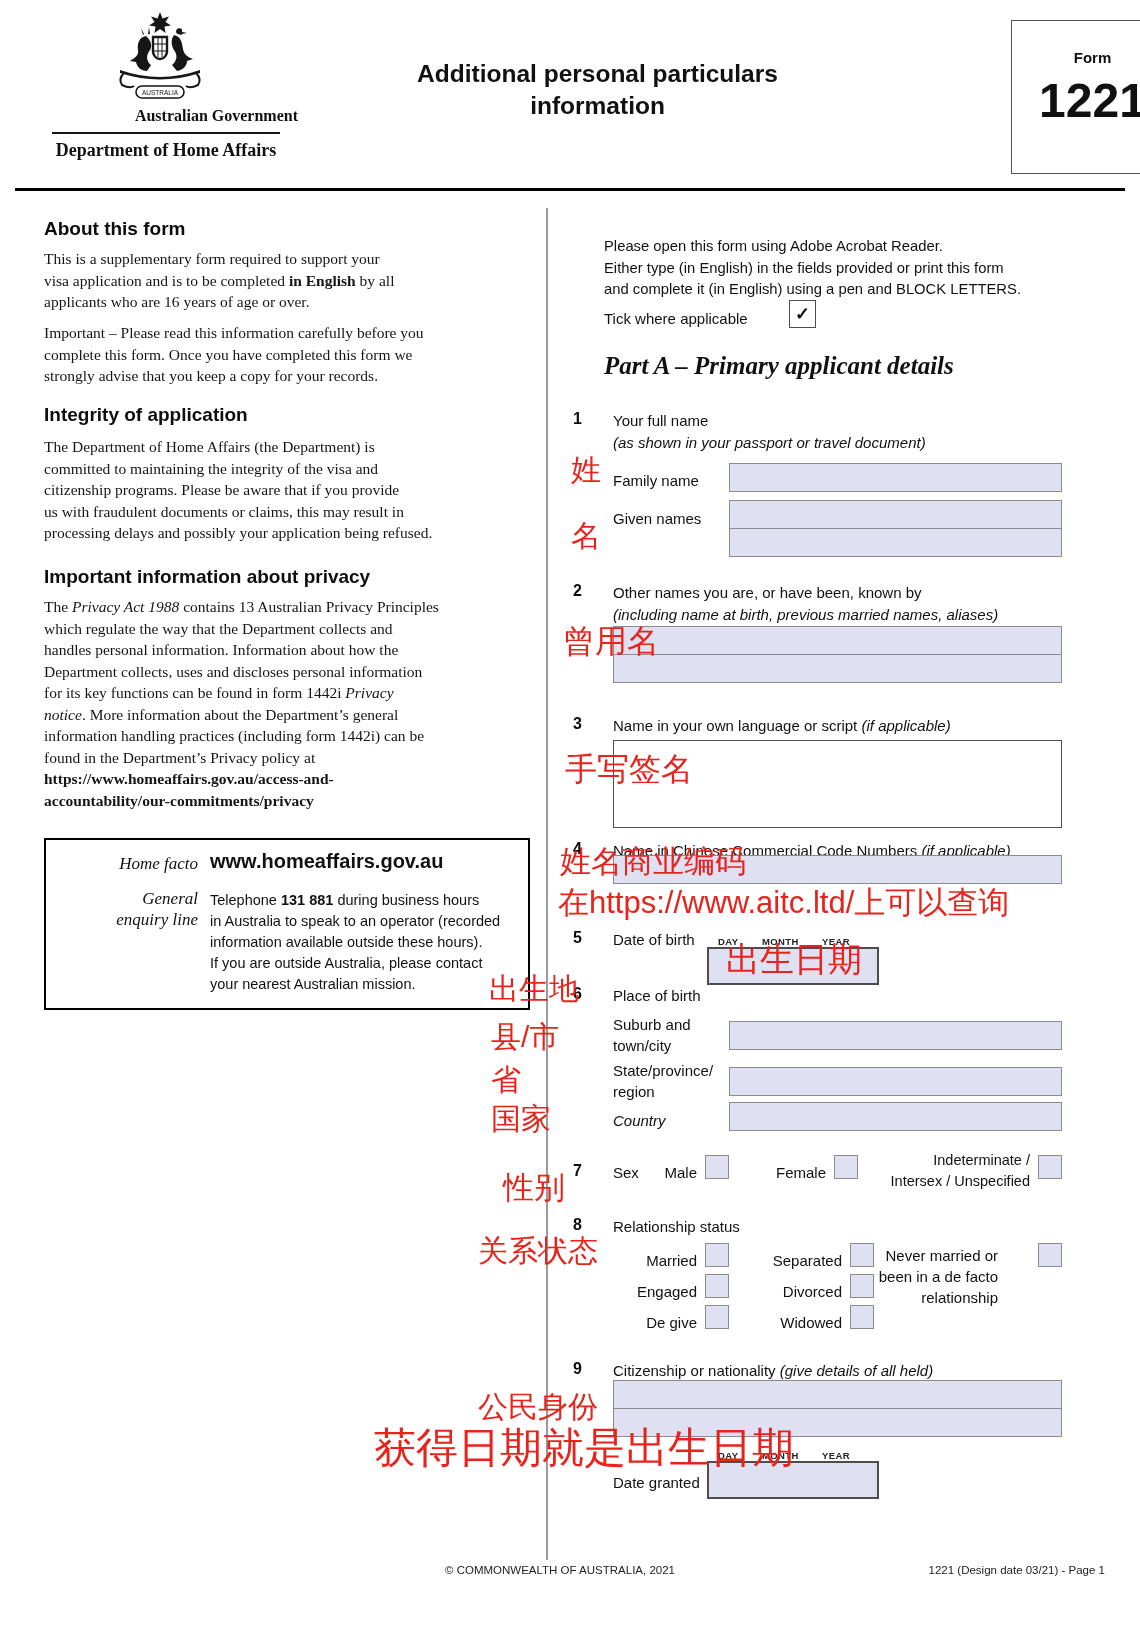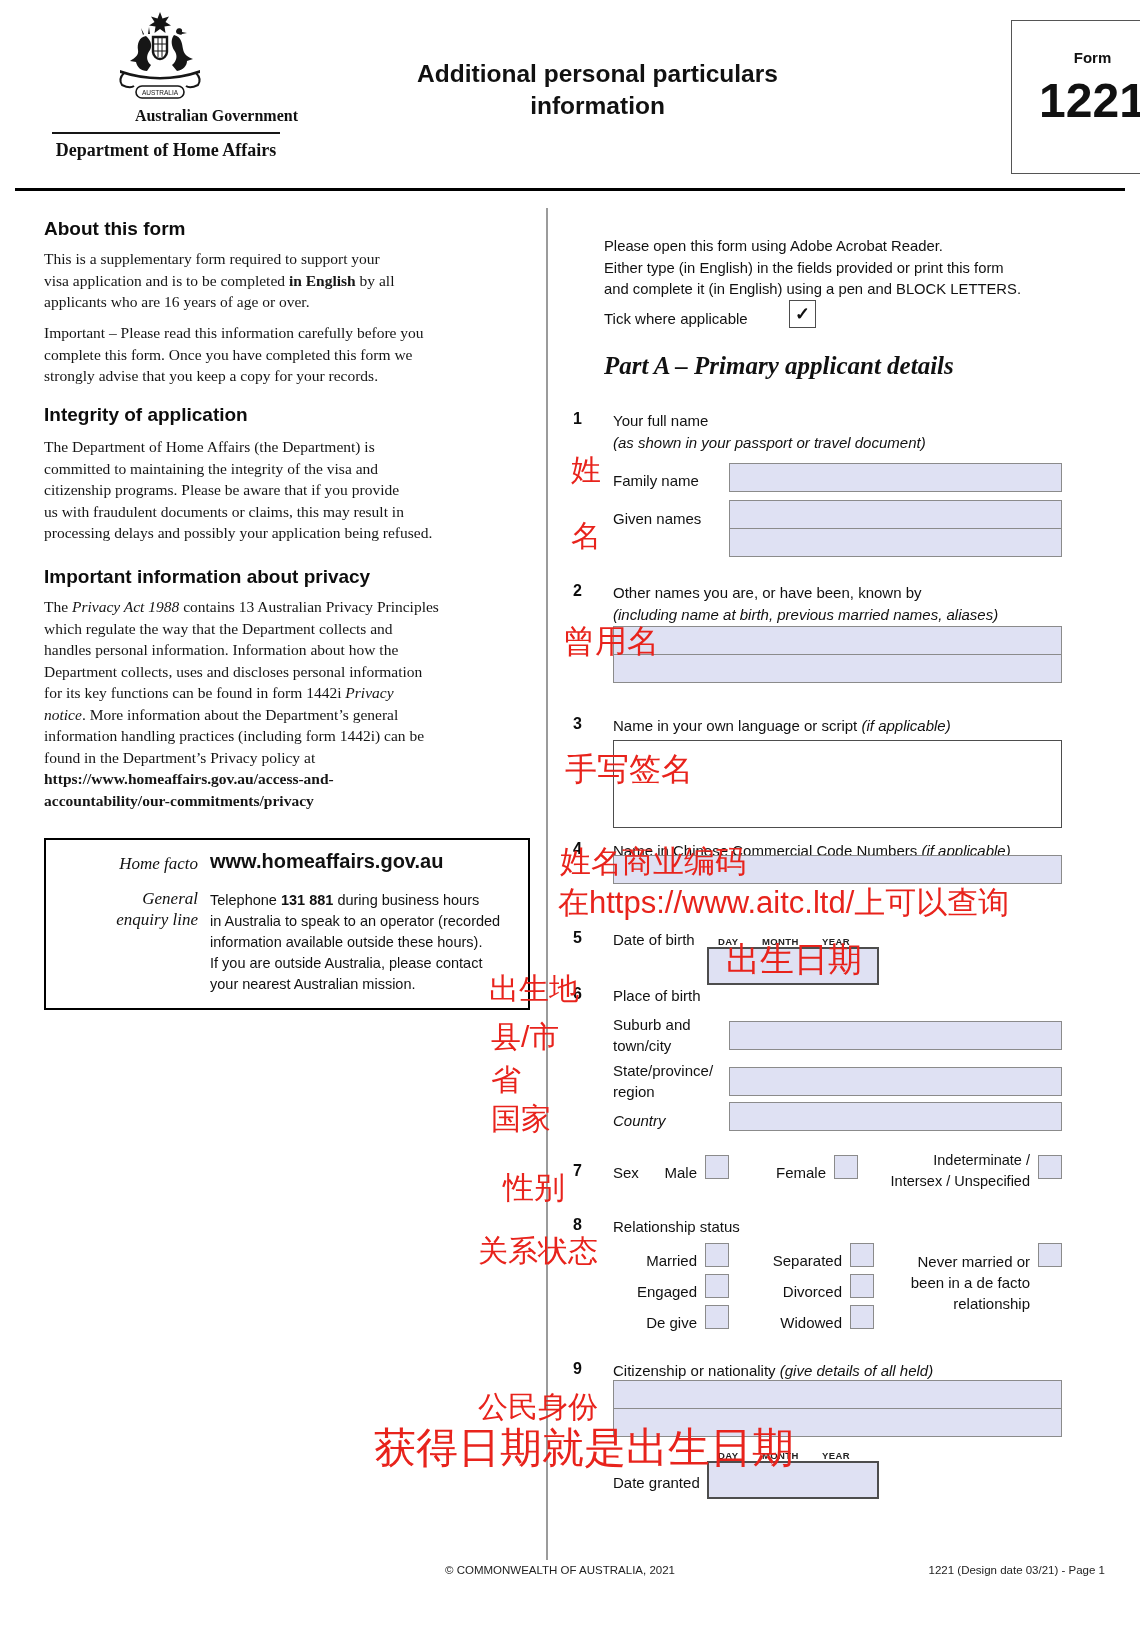--- a/index.html
+++ b/index.html
@@ -176,21 +176,21 @@
   <div class="abs red" style="left:503px;top:1147px;font-size:31px;margin-top:24px;">性别</div>
 
   <div class="abs num" style="left:573px;top:1216px;">8</div>
   <div class="abs lbl" style="left:613px;top:1216px;">Relationship status</div>
   <div class="abs red" style="left:478px;top:1234px;font-size:30px;">关系状态</div>
 
   <div class="abs lbl rt" style="left:593px;top:1250px;width:104px;">Married</div>
   <div class="abs cb" style="left:705px;top:1243px;"></div>
   <div class="abs lbl rt" style="left:738px;top:1250px;width:104px;">Separated</div>
   <div class="abs cb" style="left:850px;top:1243px;"></div>
-  <div class="abs lbl rt pre" style="left:898px;top:1245px;width:132px;margin-top:6px;">Never married or
+  <div class="abs lbl rt pre" style="left:866px;top:1245px;width:132px;">Never married or
 been in a de facto
 relationship</div>
   <div class="abs cb" style="left:1038px;top:1243px;"></div>
 
   <div class="abs lbl rt" style="left:593px;top:1281px;width:104px;">Engaged</div>
   <div class="abs cb" style="left:705px;top:1274px;"></div>
   <div class="abs lbl rt" style="left:738px;top:1281px;width:104px;">Divorced</div>
   <div class="abs cb" style="left:850px;top:1274px;"></div>
 
   <div class="abs lbl rt" style="left:593px;top:1312px;width:104px;">De give</div>

